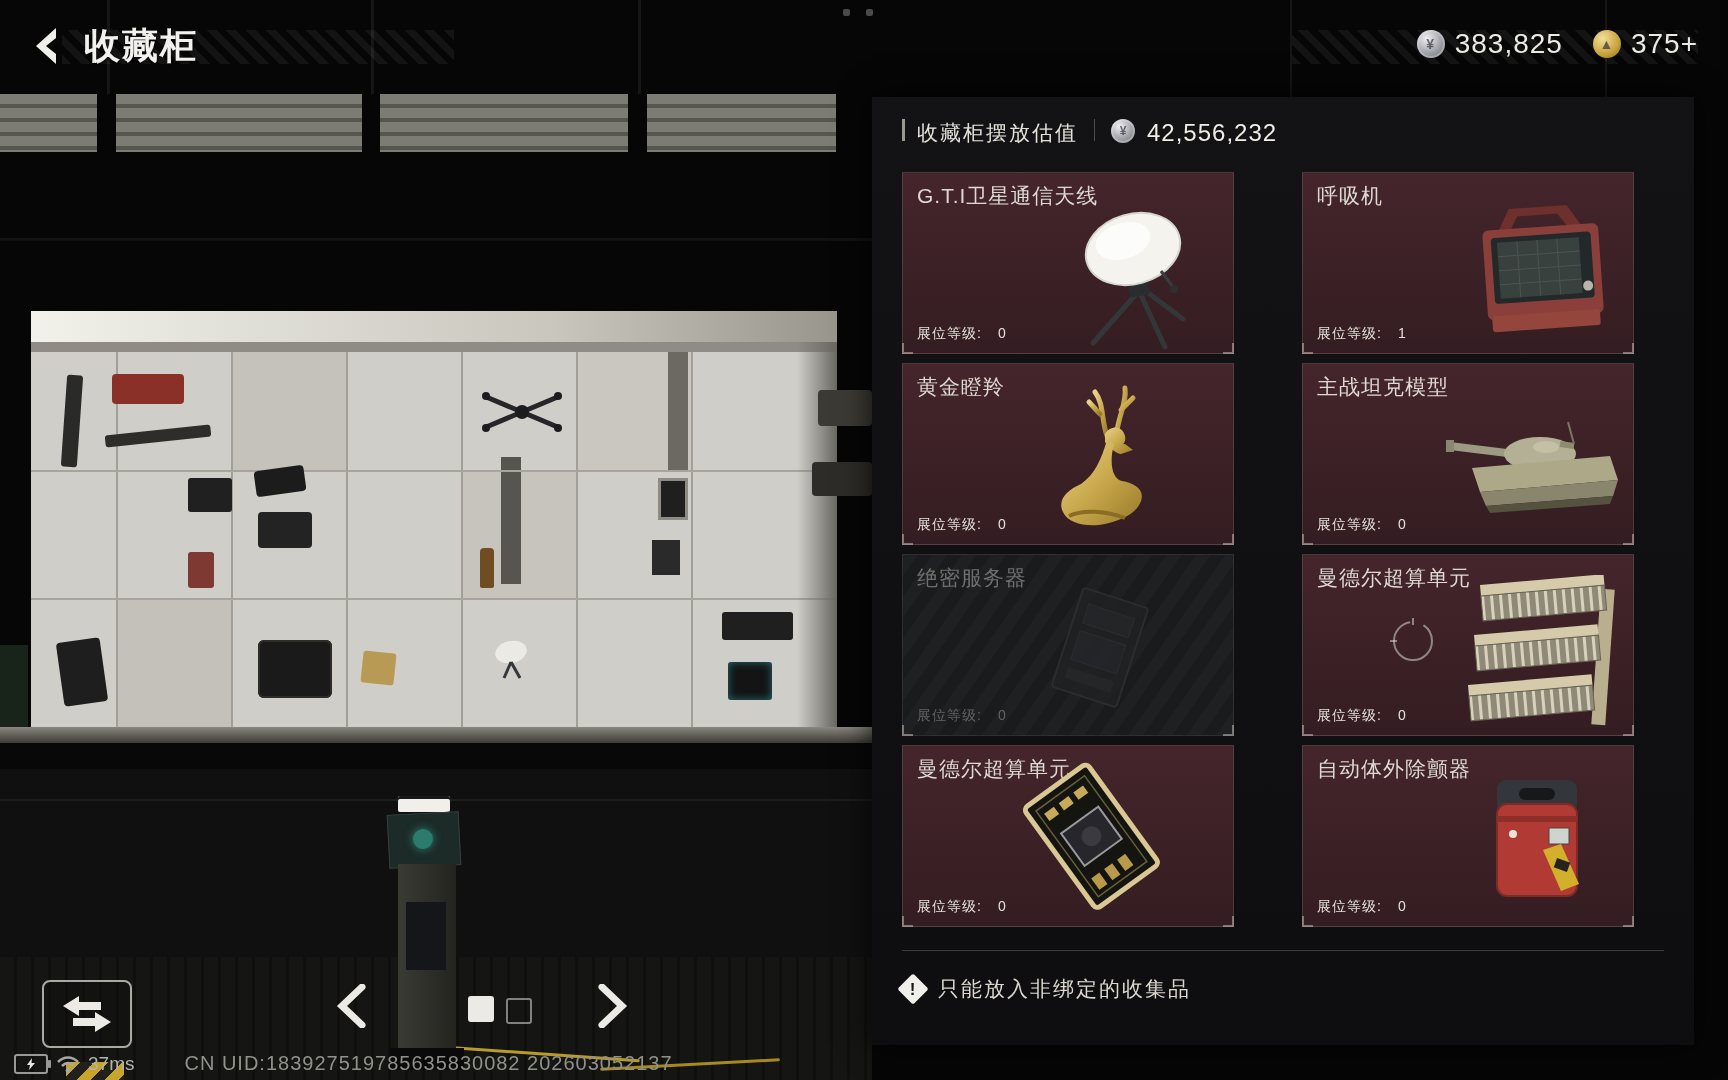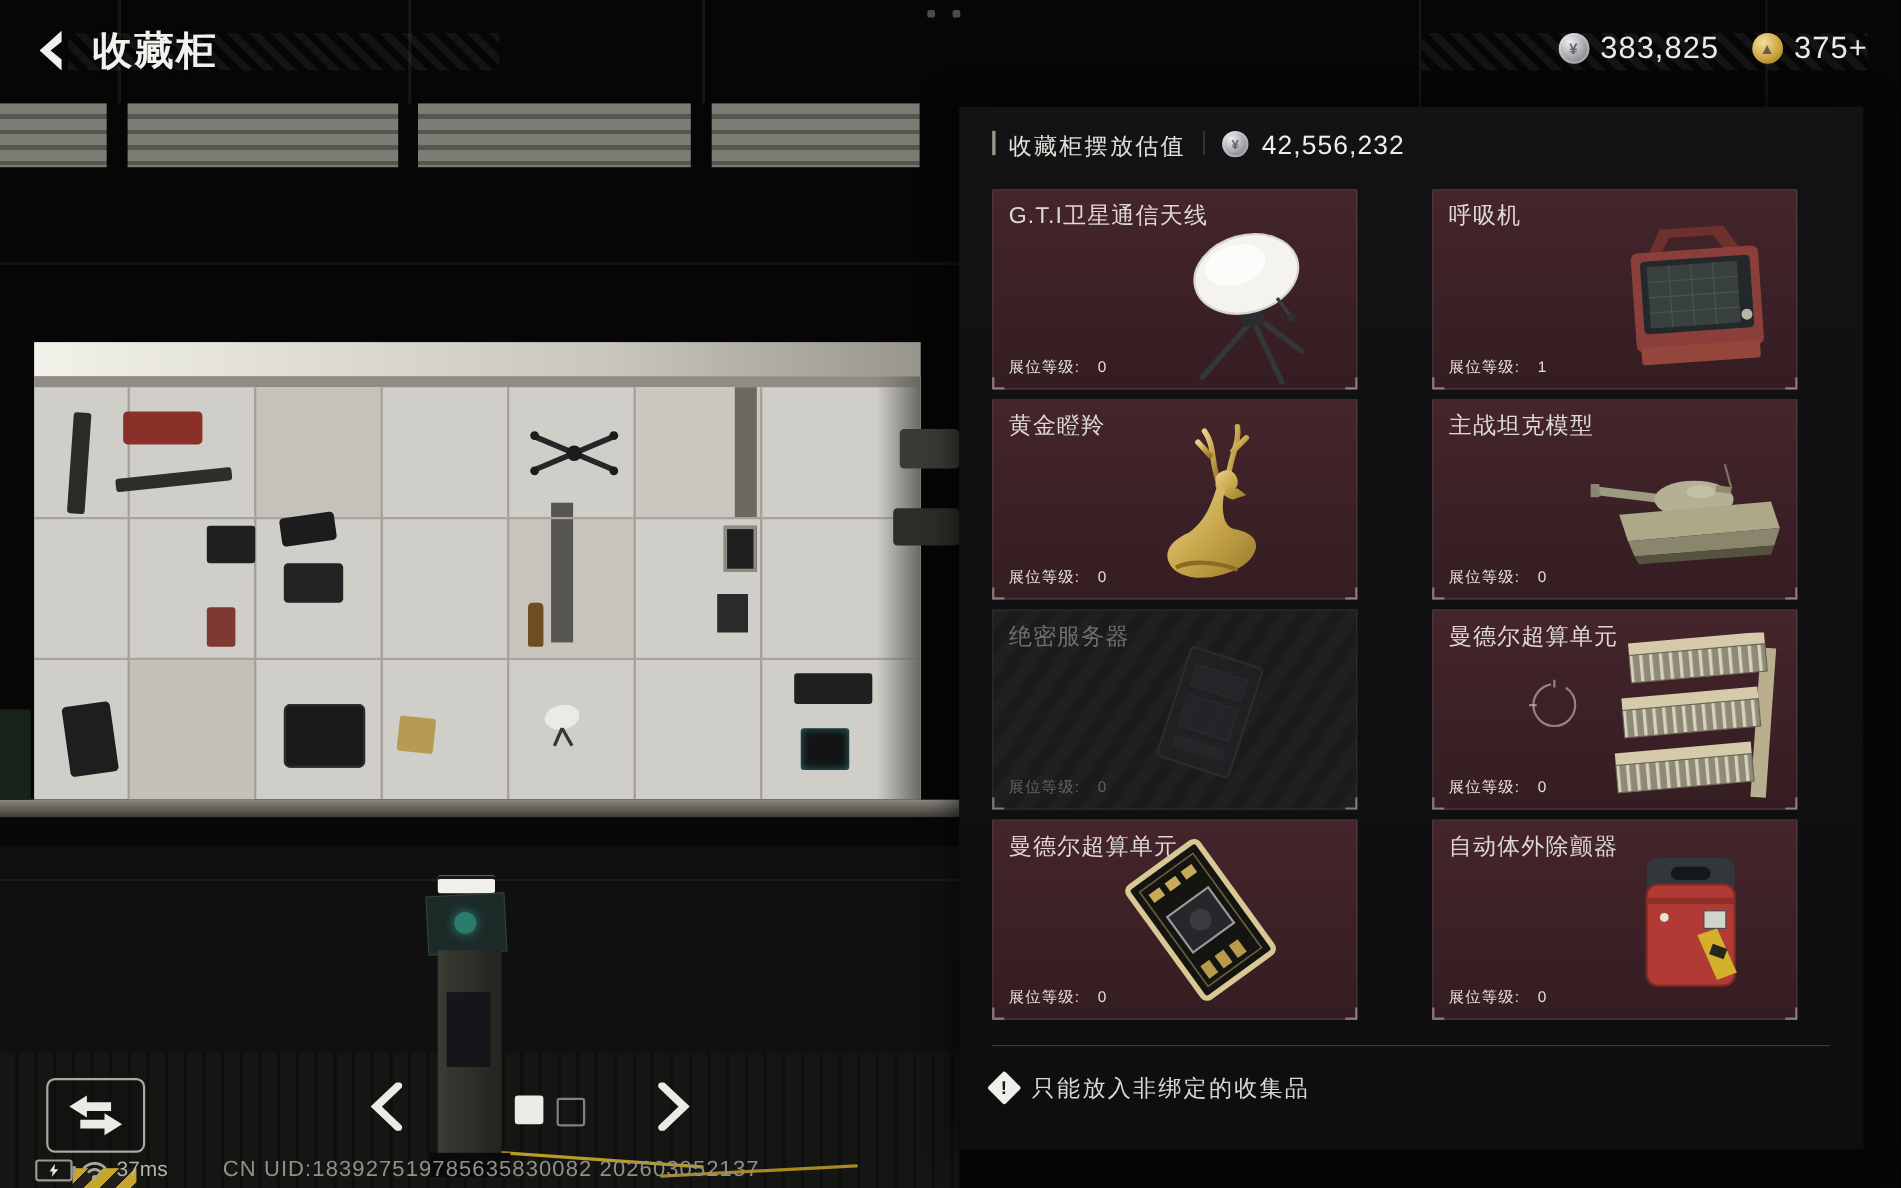--- a/index.html
+++ b/index.html
@@ -40,21 +40,21 @@
   .warn-diamond span{transform:rotate(-45deg);color:#17181a;font-weight:bold;font-size:17px;line-height:1;}
   #warning-text{font-size:21px;color:#dcd8d0;letter-spacing:2px;}
   
   .slat{top:94px;height:58px;background:repeating-linear-gradient(180deg,#7c7b74 0 10px,#565650 10px 14px);}
   .seam{background:#161614;}
   .si{position:absolute;}
   
   .navchev{width:30px;height:44px;}
   .pagesq{border-radius:3px;}
   #swap-btn{left:42px;top:980px;width:86px;height:64px;border:2px solid #aaaaa2;border-radius:8px;background:rgba(15,15,15,.35);display:flex;align-items:center;justify-content:center;}
-  #statusbar{left:14px;top:1052px;display:flex;align-items:center;gap:8px;margin-left:18px;}
+  #statusbar{left:14px;top:1052px;display:flex;align-items:center;gap:8px;}
   #ping{font-size:19px;color:#b5b3ab;}
   #uid{font-size:20px;color:#91918b;letter-spacing:1px;}
   .battery{width:30px;height:16px;border:2px solid #9a9a94;border-radius:3px;position:relative;display:flex;align-items:center;justify-content:center;}
   .battery:after{content:"";position:absolute;right:-5px;top:4px;width:3px;height:8px;background:#9a9a94;border-radius:1px;}
   .dot{width:7px;height:7px;background:#4a4a48;border-radius:2px;}
 </style>
 </head>
 <body>
 
 <div id="stage">

